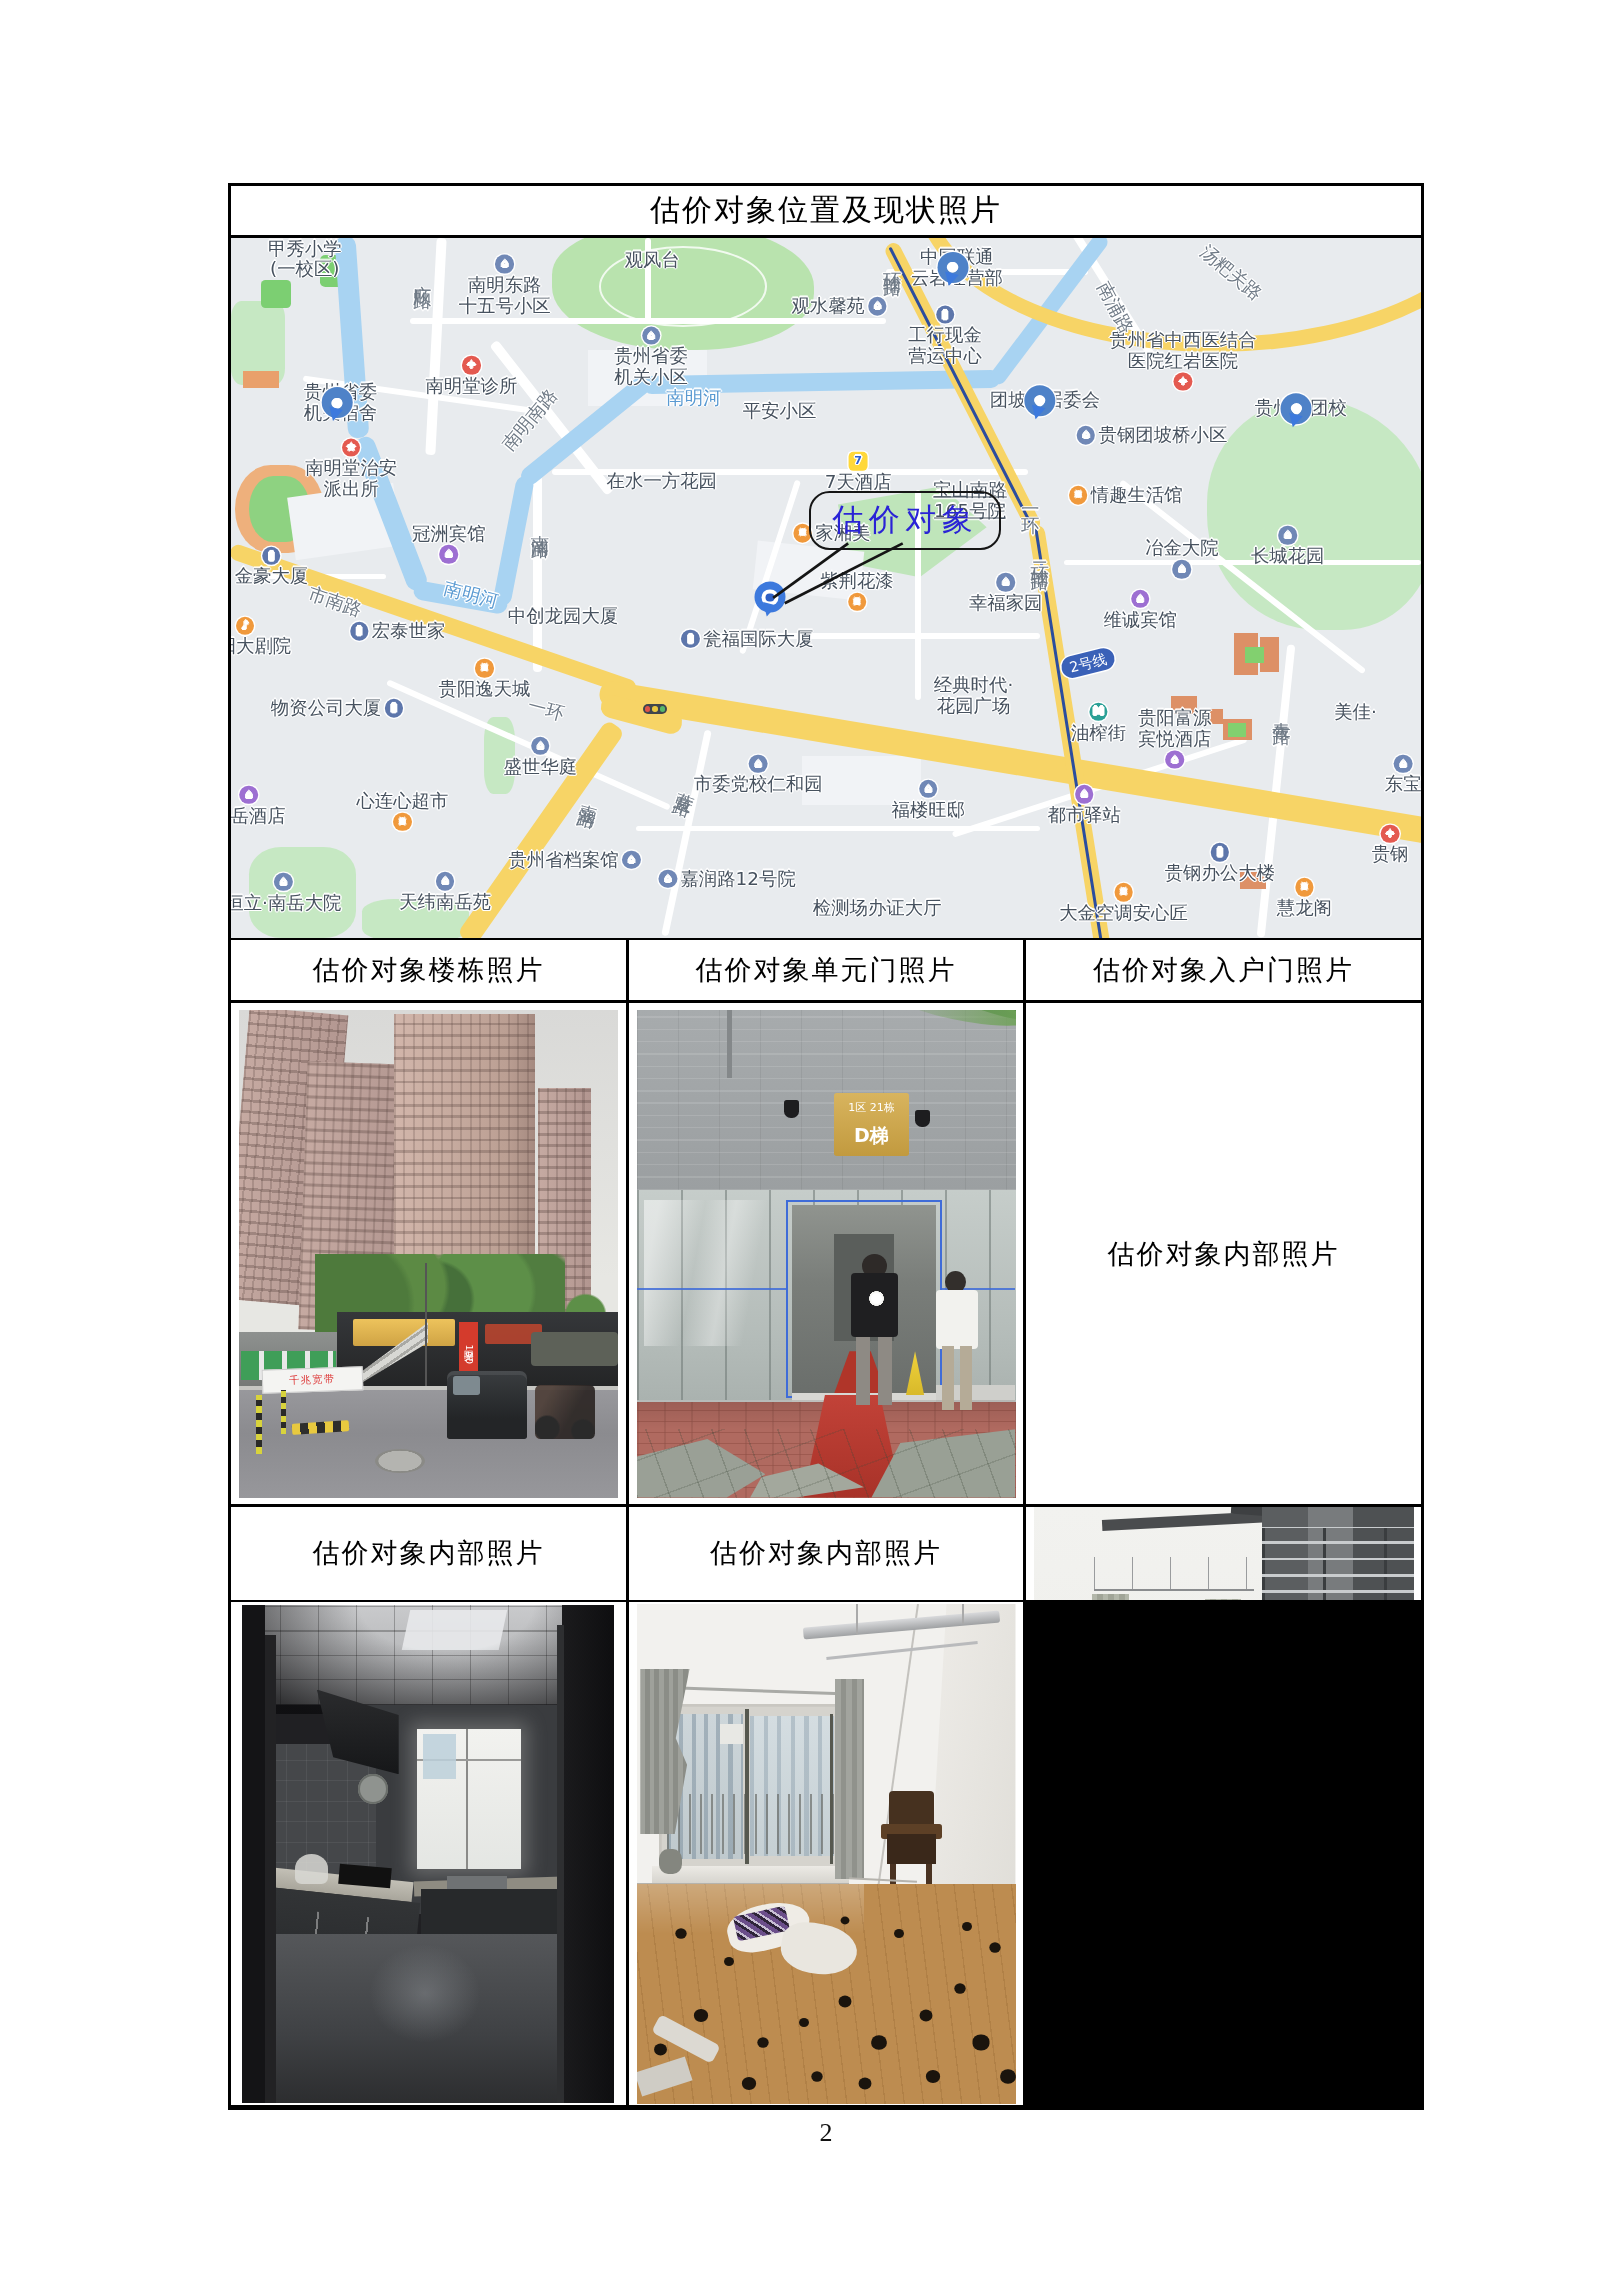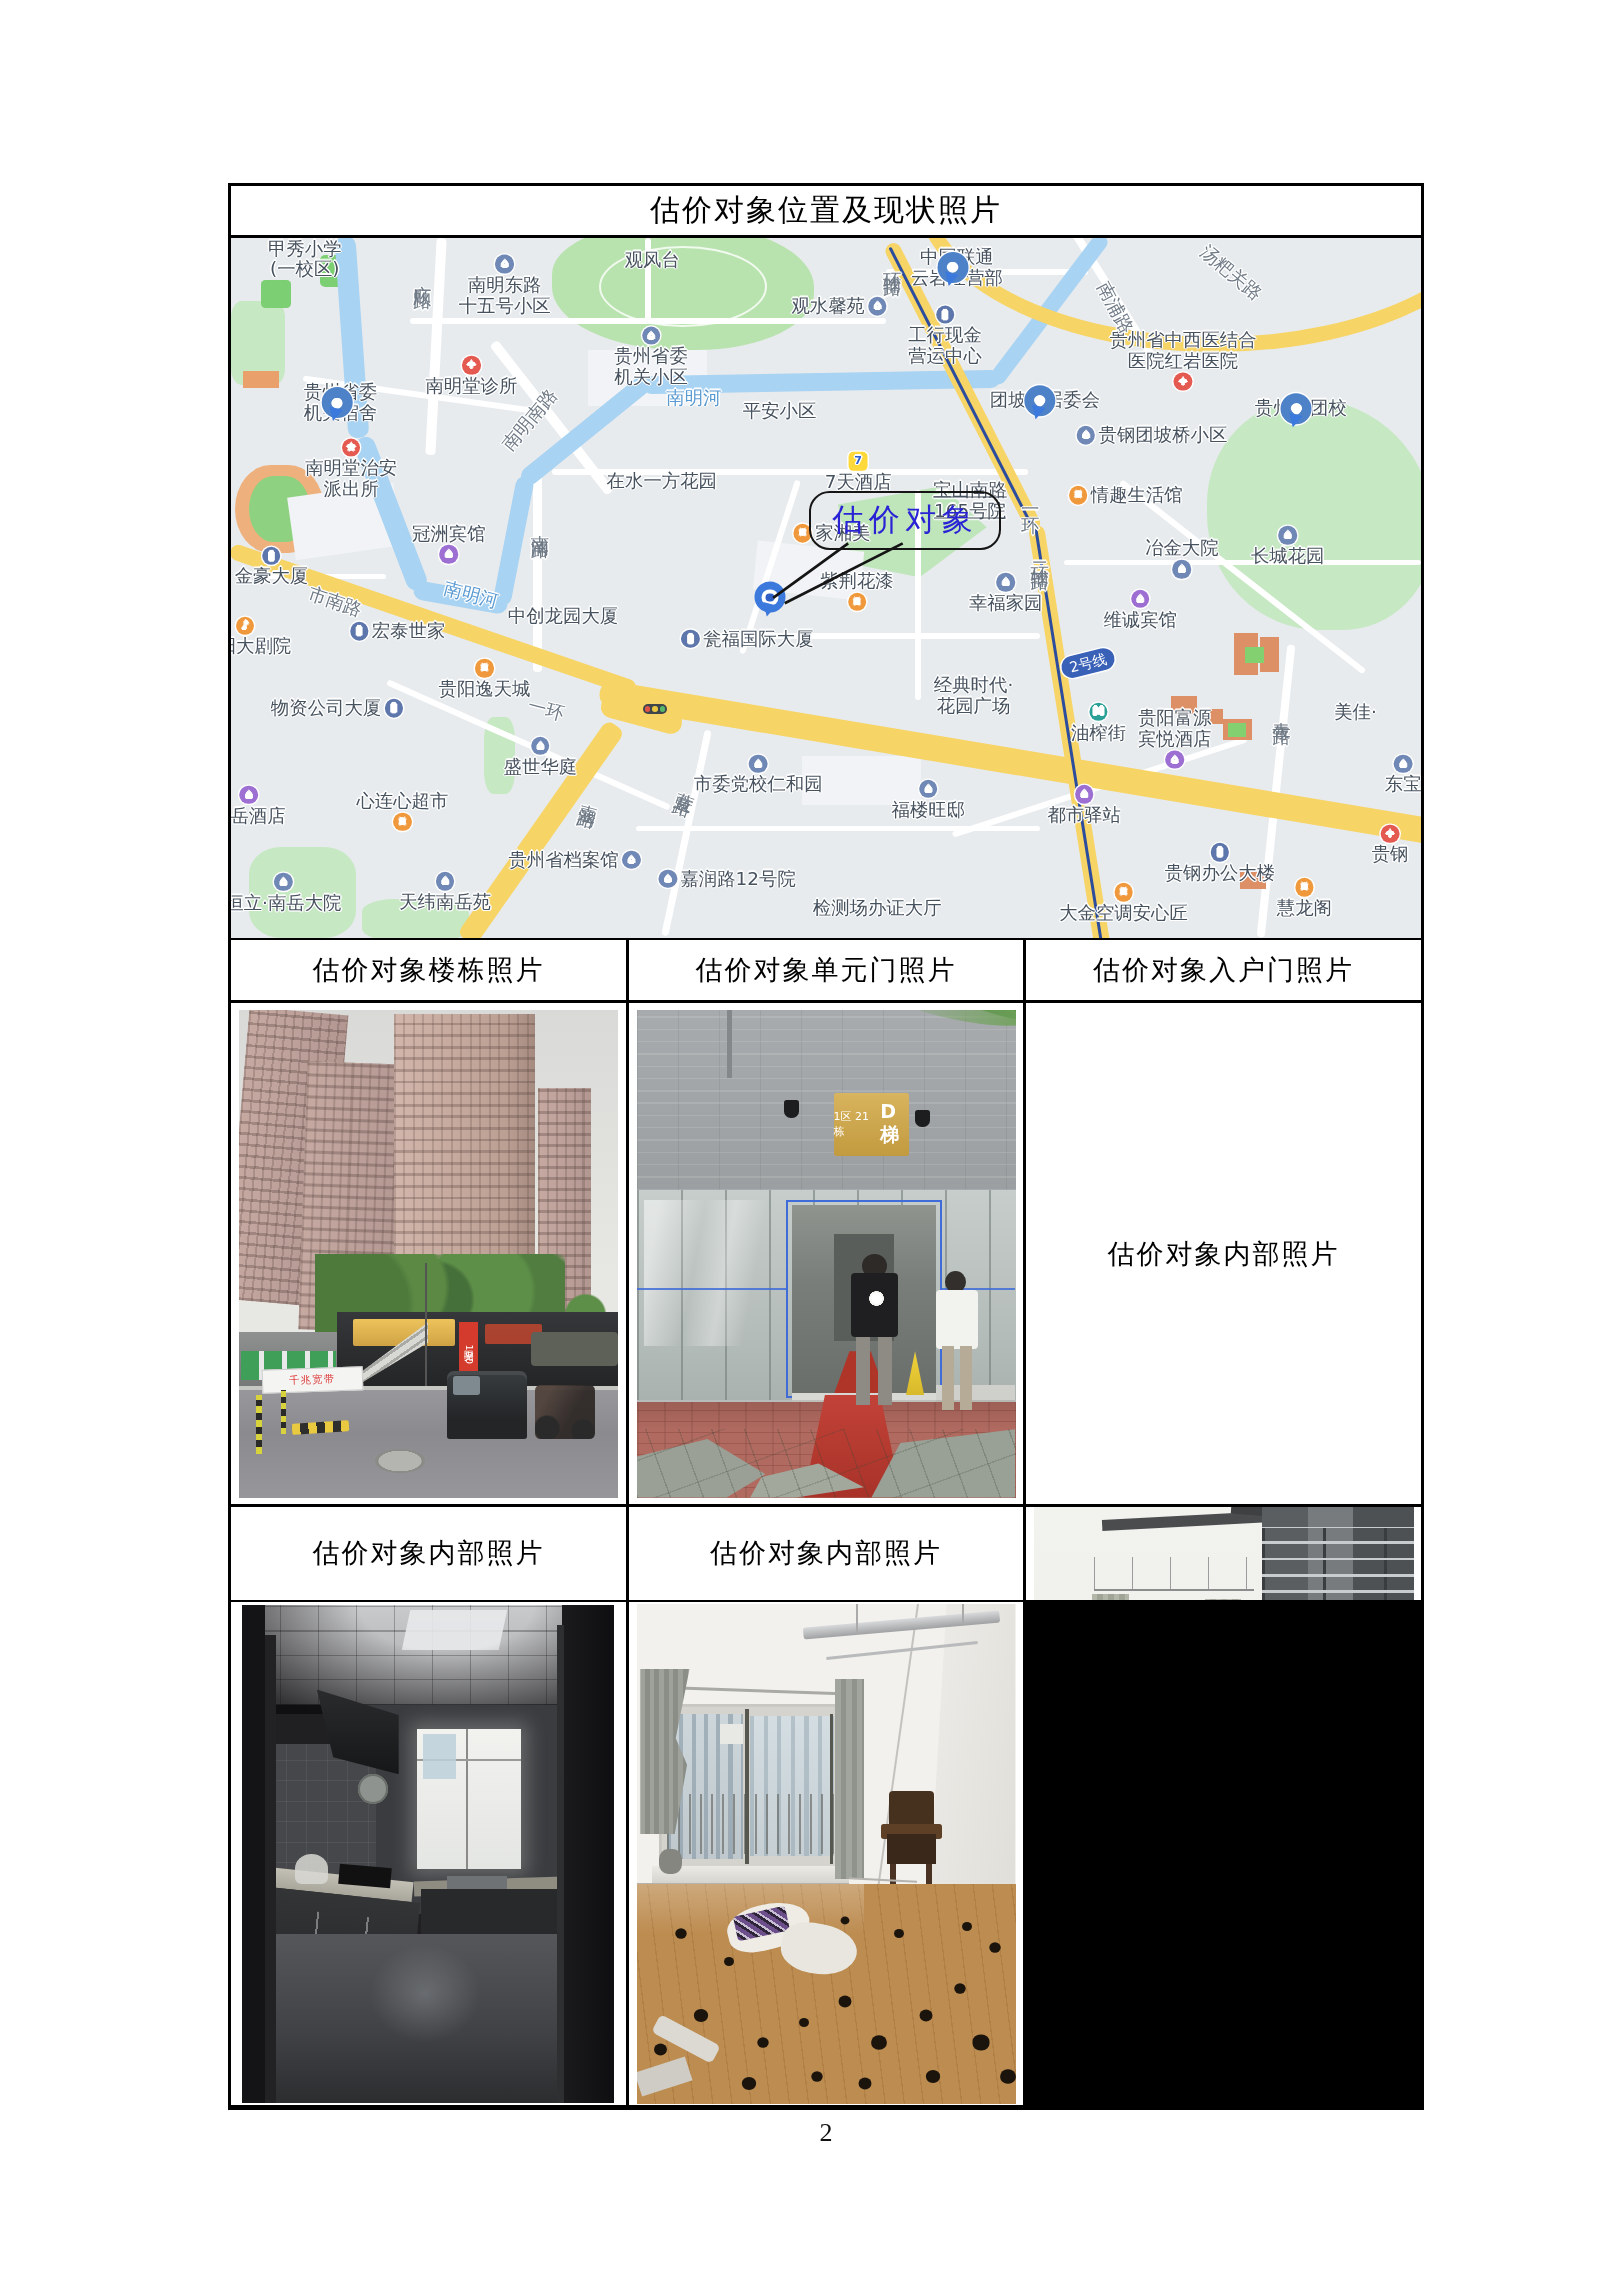--- a/index.html
+++ b/index.html
@@ -94,21 +94,21 @@
   .p1 .pole2{left:11%;top:78%;width:1.4%;height:9%;background:repeating-linear-gradient(0deg,#d8d33c 0 6.1px,#2a2a28 6.1px 12.3px);}
   .p1 .van{left:55%;top:74%;width:21%;height:14%;background:linear-gradient(#3a3d40,#232527 70%);border-radius:6.8px 6.8px 2.7px 2.7px;box-shadow:inset 0 4.1px 0 rgba(255,255,255,.08);}
   .p1 .vanwin{left:56.5%;top:75%;width:7%;height:4%;background:#7e8a90;border-radius:2.7px;}
   .p1 .moto{left:78%;top:77%;width:16%;height:11%;background:radial-gradient(circle at 20% 80%,#222 0 18%,transparent 21%),radial-gradient(circle at 80% 85%,#222 0 16%,transparent 19%),linear-gradient(120deg,#4e3f38 20%,#2c2624 60%);border-radius:5.5px;opacity:.92;}
   .p1 .canopy{left:77%;top:66%;width:23%;height:7%;background:#5d6158;border-radius:4.1px;}
 
   
   .p2{background:#cfd4d2;}
   .p2 .wall{left:0;top:0;width:100%;height:37%;background:repeating-linear-gradient(0deg,rgba(255,255,255,.12) 0 1.4px,transparent 1.4px 12.3px),repeating-linear-gradient(90deg,rgba(0,0,0,.06) 0 1.4px,transparent 1.4px 41px),linear-gradient(#a7abad,#9b9fa1);}
   .p2 .pipe{left:24%;top:0;width:1.2%;height:14%;background:#84888a;}
-  .p2 .sign{left:52%;top:17%;width:20%;height:13%;background:linear-gradient(#d8b45e,#c29a3f);border-radius:2.7px;color:#fff;display:flex;flex-direction:row;align-items:center;justify-content:center;gap:8px;font-family:"DejaVu Sans",sans-serif;}
+  .p2 .sign{left:52%;top:17%;width:20%;height:13%;background:linear-gradient(#d8b45e,#c29a3f);border-radius:2.7px;color:#fff;display:flex;flex-direction:column;align-items:center;justify-content:center;gap:8px;font-family:"DejaVu Sans",sans-serif;}
   .p2 .sign .s1{font-size:11px;}.p2 .sign .s2{font-size:19px;font-weight:bold;}
   .p2 .lan{width:15px;height:17.7px;background:#1d1d1f;border-radius:2.7px 2.7px 6.8px 6.8px;}
   .p2 .lan.l1{left:39%;top:18.5%;}.p2 .lan.l2{left:73.5%;top:20.5%;}
   .p2 .glass{left:0;top:37%;width:100%;height:43%;background:linear-gradient(#c6cdca,#b4bcb9 70%,#aab2af);}
   .p2 .mull{left:0;top:37%;width:100%;height:43%;background:repeating-linear-gradient(90deg,rgba(110,120,117,.55) 0 2px,transparent 2px 44px);}
   .p2 .refl{left:2%;top:39%;width:34%;height:30%;background:linear-gradient(100deg,rgba(255,255,255,.5) 10%,transparent 40%,rgba(255,255,255,.35) 60%,transparent 80%);}
   .p2 .opening{left:41%;top:40%;width:38%;height:39%;background:linear-gradient(#90948f,#7a7e7a 40%,#6a6e6b);}
   .p2 .hallback{left:52%;top:46%;width:16%;height:22%;background:#5a5e5b;}
   .p2 .taped{left:39.5%;top:39%;width:41%;height:40.5%;border:2.7px solid #3f6cd8;background:transparent;box-sizing:border-box;}
   .p2 .tapeh{left:0;top:57%;width:40%;height:2.7px;background:#3f6cd8;opacity:.85;}

